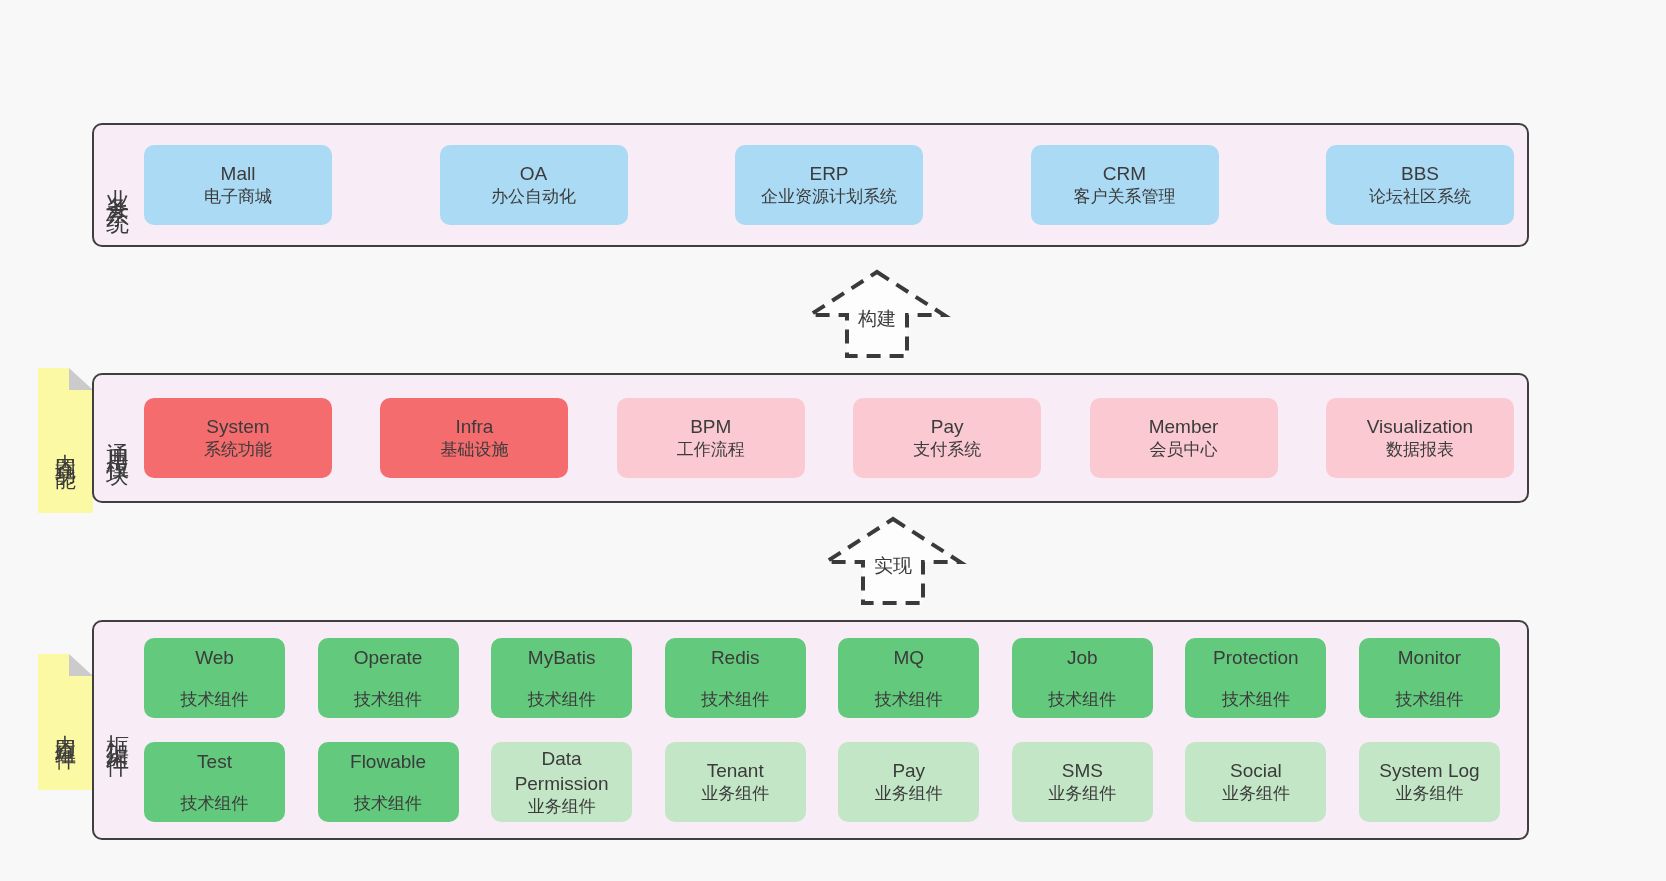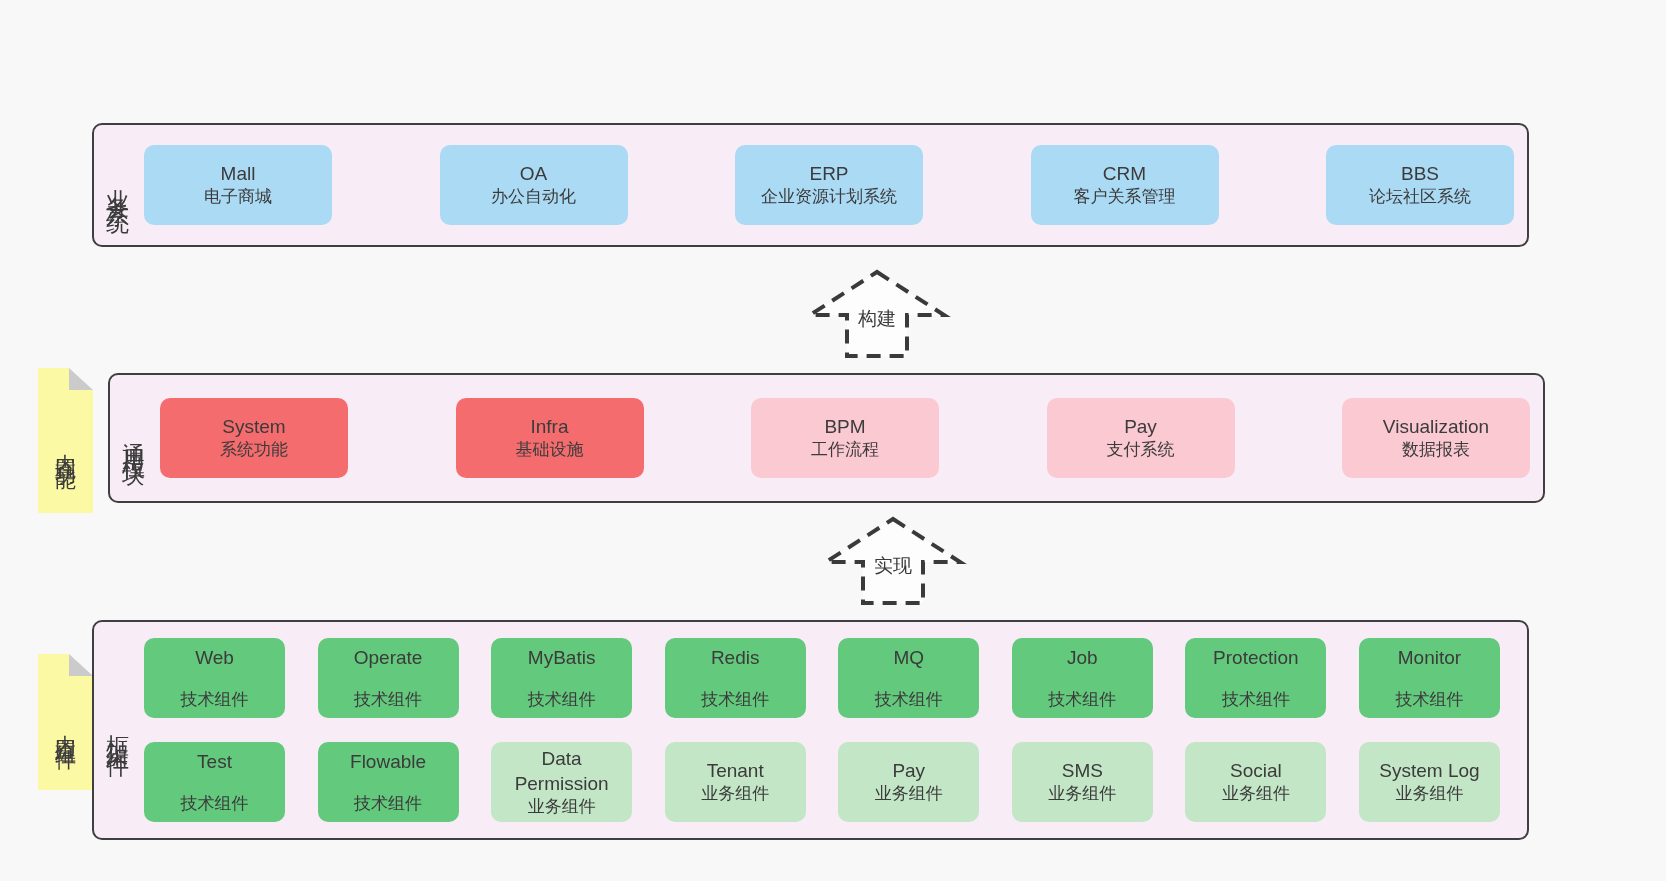--- a/index.html
+++ b/index.html
@@ -10,21 +10,21 @@
     color:var(--box-text,#3b3b3b);
   }
   .canvas{position:absolute;inset:0;}
   .band{
     position:absolute;left:92px;width:1437px;
     background:var(--band-bg,#f8edf7);
     border:2.5px solid var(--band-border,#3f3f3f);
     border-radius:10px;box-sizing:border-box;z-index:2;
   }
   .band-0{top:123px;height:124px;}
-  .band-1{top:373px;height:130px;margin-left:16px;}
+  .band-1{top:373px;height:130px;}
   .band-2{top:620px;height:220px;}
   .vtext{writing-mode:vertical-rl;text-orientation:upright;}
   .band-label{
     position:absolute;left:12px;top:50%;transform:translateY(-50%);
     font-size:23px;letter-spacing:7px;line-height:1;color:var(--box-text,#3b3b3b);
   }
   .rows{
     position:absolute;left:50px;right:13px;top:0;bottom:0;
     display:flex;flex-direction:column;justify-content:center;gap:24px;
   }
@@ -107,20 +107,24 @@
           </div>
           <div class="box pink">
             <div class="box-title">BPM</div>
             <div class="box-sub">工作流程</div>
           </div>
           <div class="box pink">
             <div class="box-title">Pay</div>
             <div class="box-sub">支付系统</div>
           </div>
           <div class="box pink">
+            <div class="box-title">Member</div>
+            <div class="box-sub">会员中心</div>
+          </div>
+          <div class="box pink">
             <div class="box-title">Visualization</div>
             <div class="box-sub">数据报表</div>
           </div>
         </div>
       </div>
     </div>
     <div class="sticky sticky-1">
       <div class="vtext">内置功能</div>
     </div>
     <div class="band band-2">

